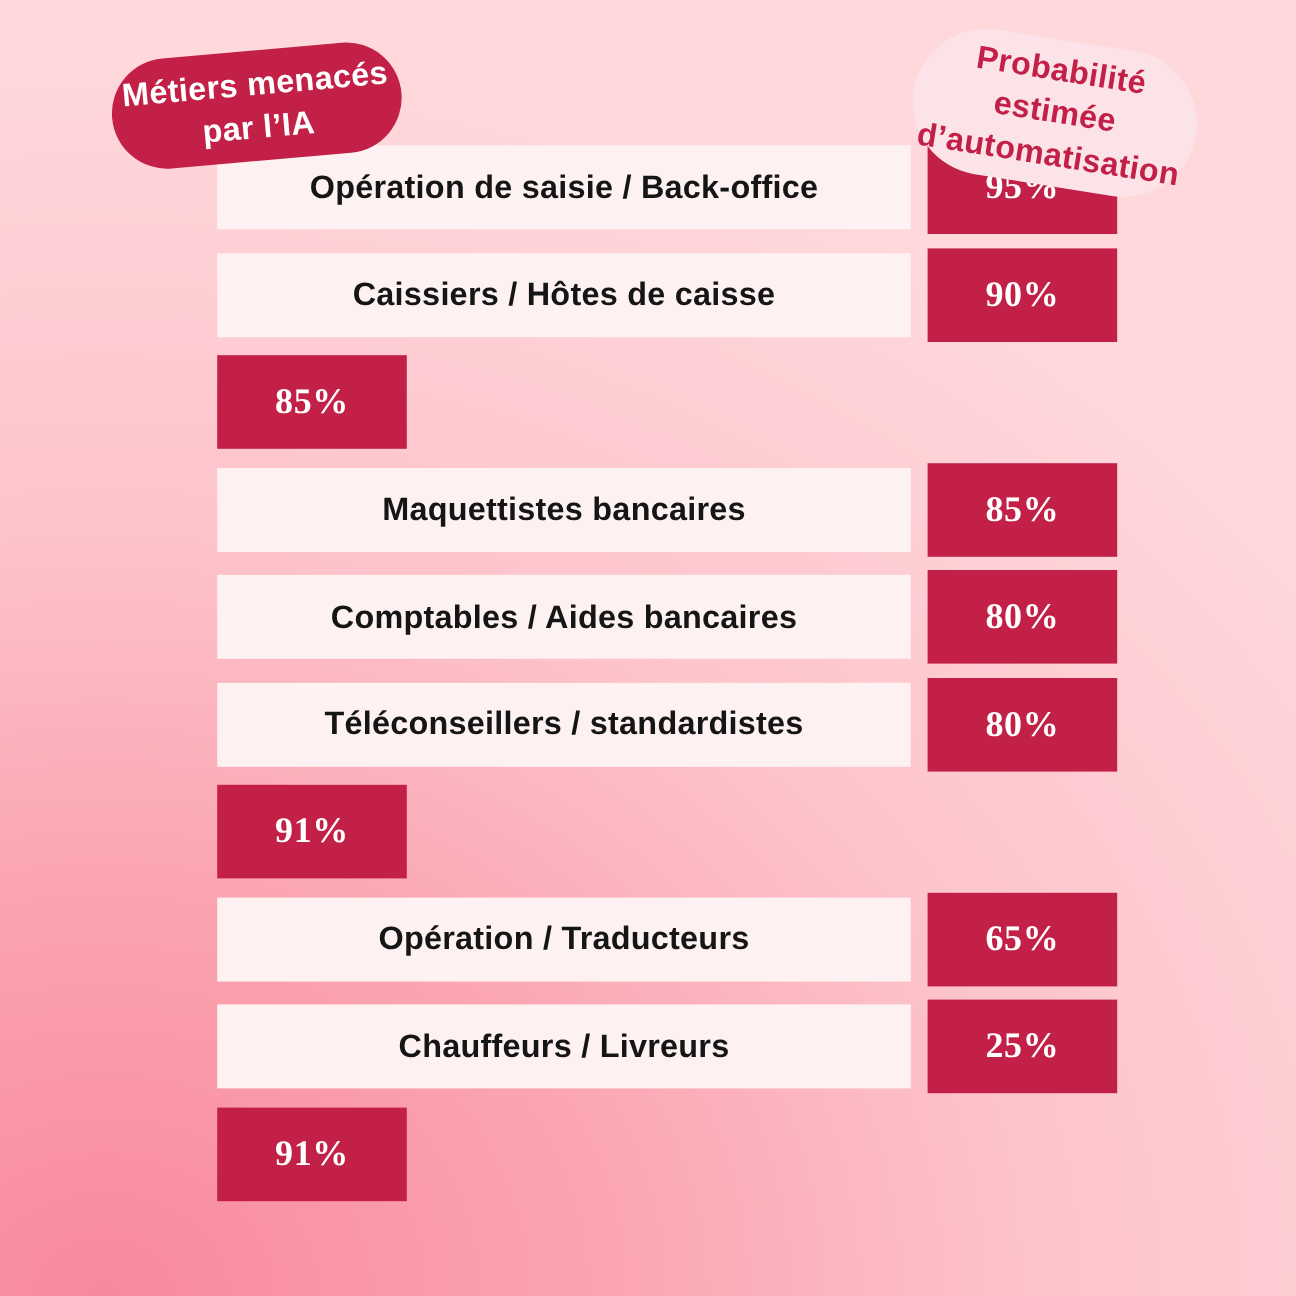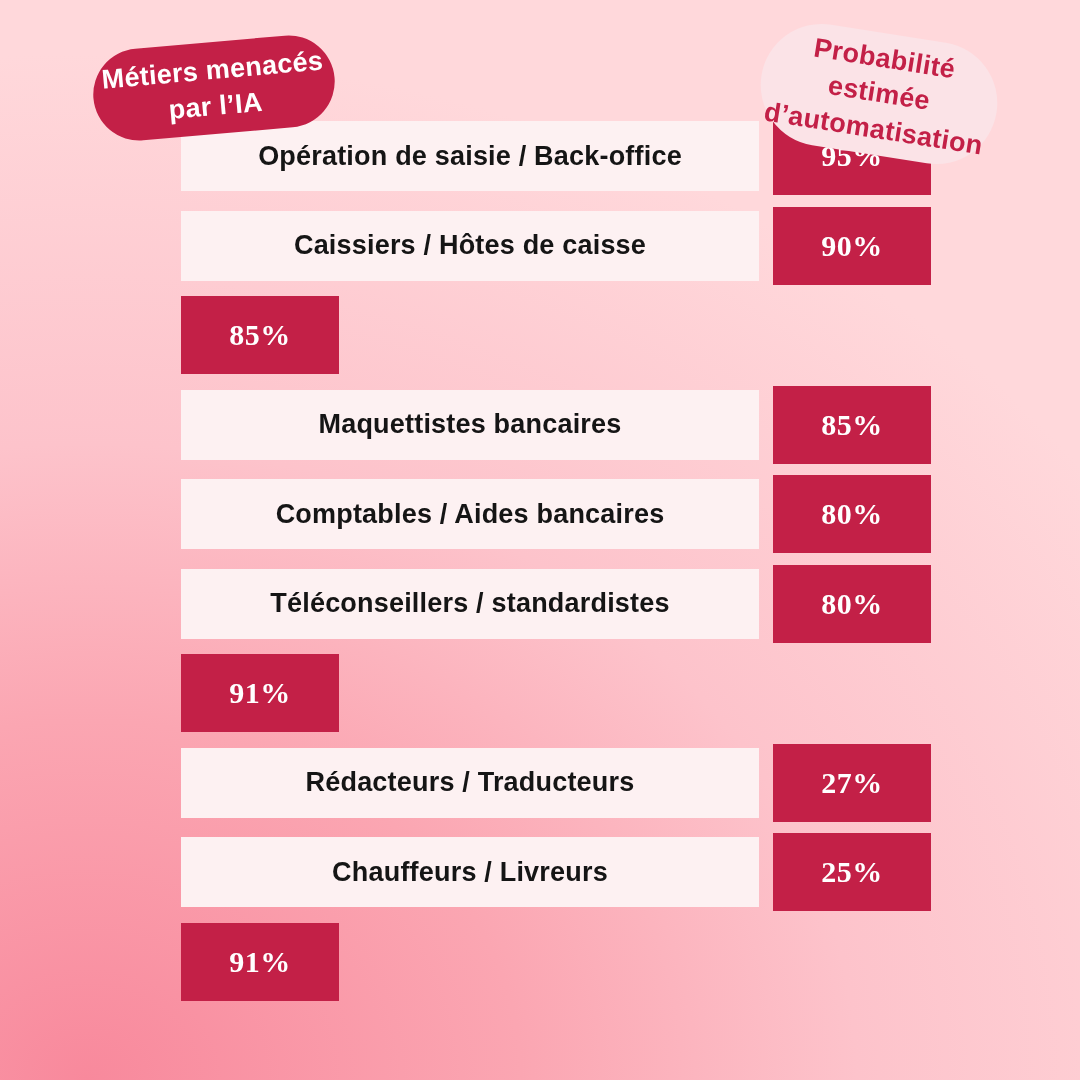--- a/index.html
+++ b/index.html
@@ -135,22 +135,22 @@
     <div class="row">
       <div class="job-box">Téléconseillers /  standardistes</div>
       <div class="pct-box">80%</div>
     </div>
 
     <div class="row">
       <div class="pct-box">91%</div>
     </div>
 
     <div class="row">
-      <div class="job-box">Rédacteurs / Traducteurs</div>
-      <div class="pct-box">27%</div>
+      <div class="job-box">Opération / Traducteurs</div>
+      <div class="pct-box">65%</div>
     </div>
 
     <div class="row">
       <div class="job-box">Chauffeurs / Livreurs</div>
       <div class="pct-box">25%</div>
     </div>
 
     <div class="row">
       <div class="pct-box">91%</div>
     </div>

